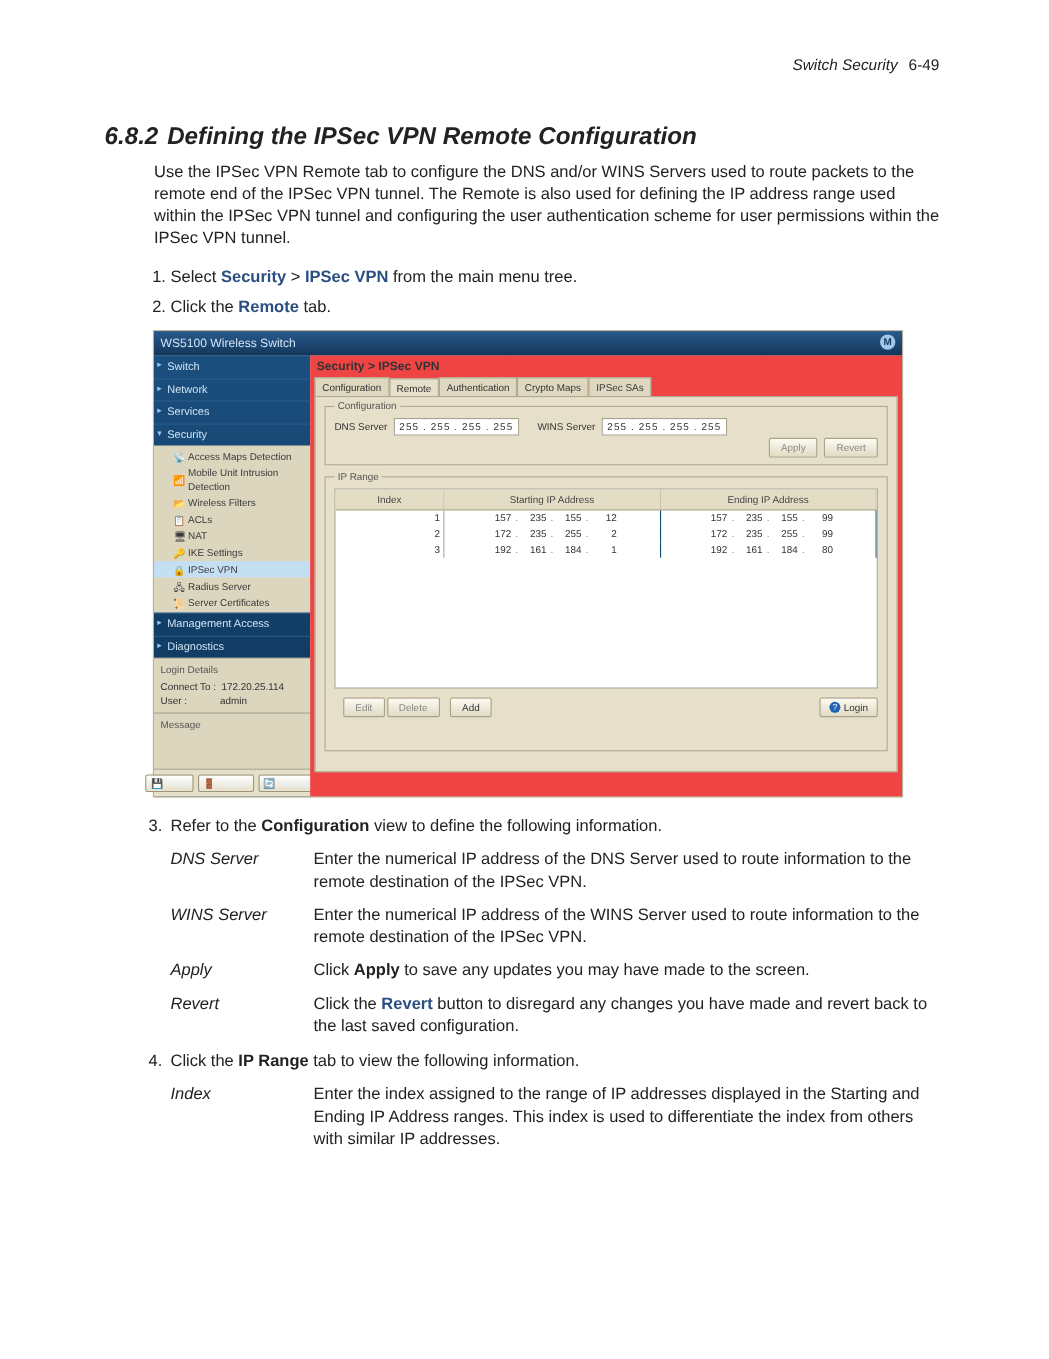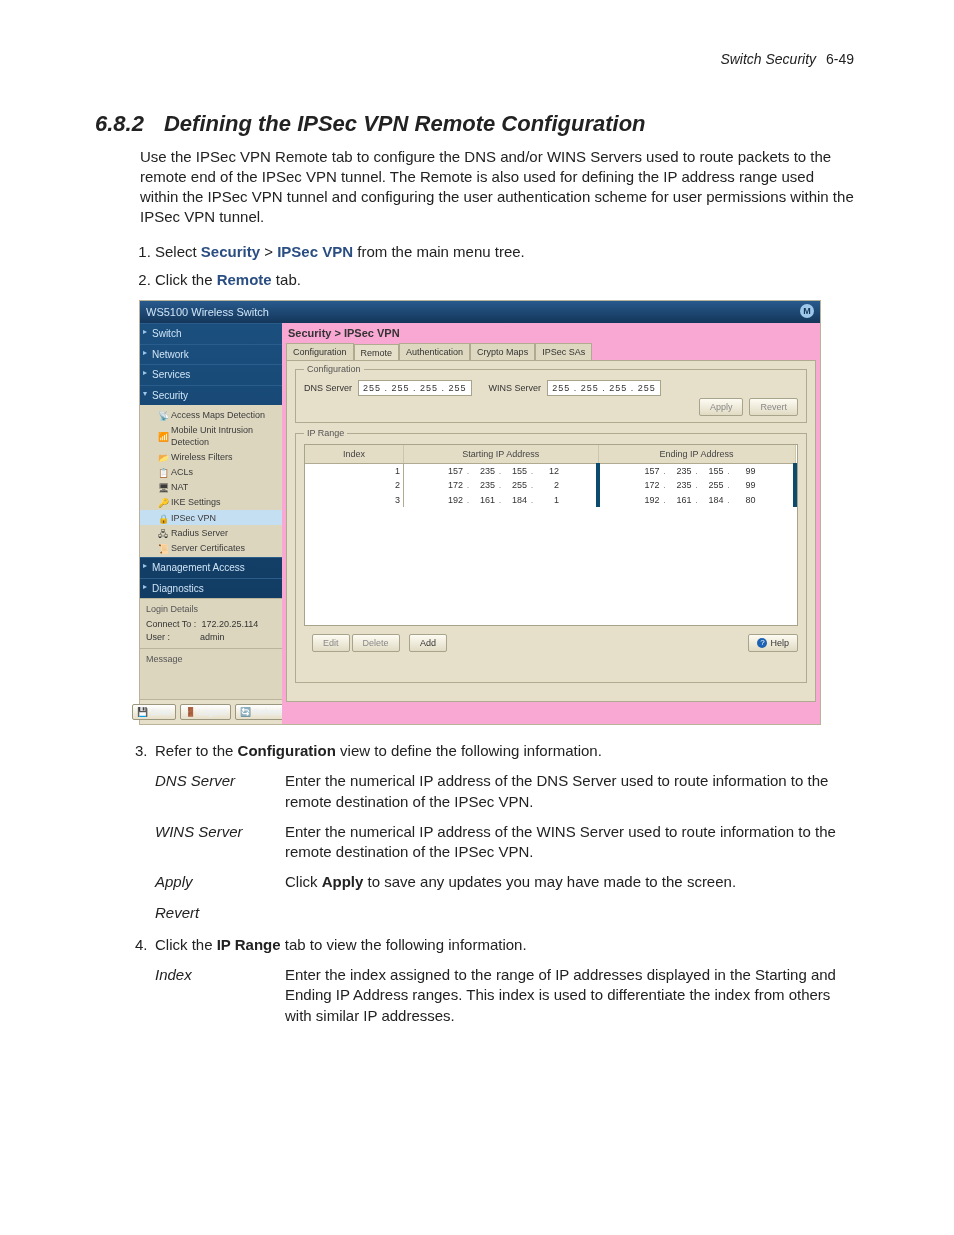--- a/index.html
+++ b/index.html
@@ -20,21 +20,21 @@
   }
   .running-head .doc-title{font-style:italic;text-align:right;}
   .running-head .page-num{margin-left:6px;}
   h2.section-title{
     font-size:22px;
     font-weight:bold;
     font-style:italic;
     margin:0 0 8px 0;
     font-family: Arial, Helvetica, sans-serif;
   }
-  h2.section-title .num{margin-right:20px; font-style:italic;}
+  h2.section-title .num{margin-right:8px; font-style:italic;}
   p.body-text{margin:6px 0 14px 45px;}
   ol.steps{margin:4px 0 10px 60px; padding:0;}
   ol.steps li{margin:6px 0 8px 0;}
   ol.steps.continue{list-style:none;}
   ol.steps.continue li{position:relative;}
   ol.steps.continue li .num{position:absolute;left:-20px;}
   .bold-link{font-weight:bold; color:#2a4e82;}
   .bold{font-weight:bold;}
 
   
@@ -101,21 +101,21 @@
   .bottom-buttons{
     display:flex;gap:4px;padding:4px;justify-content:center;
     background:#e6dfc9;border-top:1px solid #b9b49a;
   }
   .mini-btn{
     font-size:9px;padding:1px 4px;border:1px solid #9b977f;
     background:linear-gradient(#fff,#e6dfc9);border-radius:2px;
     display:inline-flex;align-items:center;gap:2px;
   }
 
-  .main-panel{flex:1;background:#f9a8d4;padding:0;}
+  .main-panel{flex:1;background:#ef4444;padding:0;}
   .breadcrumb{
     font-size:11px;font-weight:bold;padding:3px 6px 0 6px;color:#333;
   }
   .tabbar{
     display:flex;gap:0;margin:2px 4px 0 4px;font-size:9px;
   }
   .tab{
     padding:2px 6px;border:1px solid #b0aa90;border-bottom:none;
     background:#ded8c0;margin-right:0px;
   }
@@ -147,21 +147,21 @@
   .table-wrap{
     border:1px solid #a8a48c;background:#fff;
     height:180px;overflow:hidden;
   }
   table.iprange{width:100%;border-collapse:collapse;font-size:9px;}
   table.iprange th{
     background:#e4ddc6;border-bottom:1px solid #b0aa90;border-right:1px solid #ccc6ad;
     padding:3px 4px;font-weight:normal;color:#444;text-align:center;
   }
   table.iprange td{
-    border-right:4px solid #0c4a6e;padding:1px 3px;text-align:right;
+    border-right:1px solid #0c4a6e;padding:1px 3px;text-align:right;
   }
   table.iprange td.idx{text-align:right;width:90px;border-right:1px solid #b0aa90;}
   .ip-cell{
     display:flex;justify-content:center;gap:2px;
   }
   .ip-cell span{min-width:22px;text-align:right;}
   .ip-cell .dot{min-width:6px;text-align:center;color:#888;}
 
   .panel-bottom{
     display:flex;gap:2px;padding:8px 0 0 8px;position:relative;
@@ -400,21 +400,21 @@
                   </tbody>
               </table>
             </div>
             <div class="panel-bottom">
               <span class="flat-btn">Edit</span>
               <span class="flat-btn">Delete</span>
               &nbsp;&nbsp;
               <span class="flat-btn enabled">Add</span>
               <span class="help-btn">
                   <span class="q">?</span>
-                  <span>Help</span>
+                  <span>Login</span>
                 </span>
             </div>
           </div>
 
         </div>
       </div>
     </div>
   </div>
 
   <ol class="steps continue">
@@ -432,20 +432,21 @@
     <div class="def-row">
       <div class="def-term">WINS Server</div>
       <div class="def-desc">Enter the numerical IP address of the WINS Server used to route information to the remote destination of the IPSec VPN.</div>
     </div>
     <div class="def-row">
       <div class="def-term">Apply</div>
       <div class="def-desc"><span>Click </span><span class="bold">Apply</span><span> to save any updates you may have made to the screen.</span></div>
     </div>
     <div class="def-row">
       <div class="def-term">Revert</div>
+      <div class="def-desc"><span>Click the </span><span class="bold-link">Revert</span><span> button to disregard any changes you have made and revert back to the last saved configuration.</span></div>
     </div>
   </div>
 
   <ol class="steps continue">
     <li>
       <span class="num">4.</span>
       <span>Click the </span><span class="bold">IP Range</span><span> tab to view the following information.</span>
     </li>
   </ol>
 

